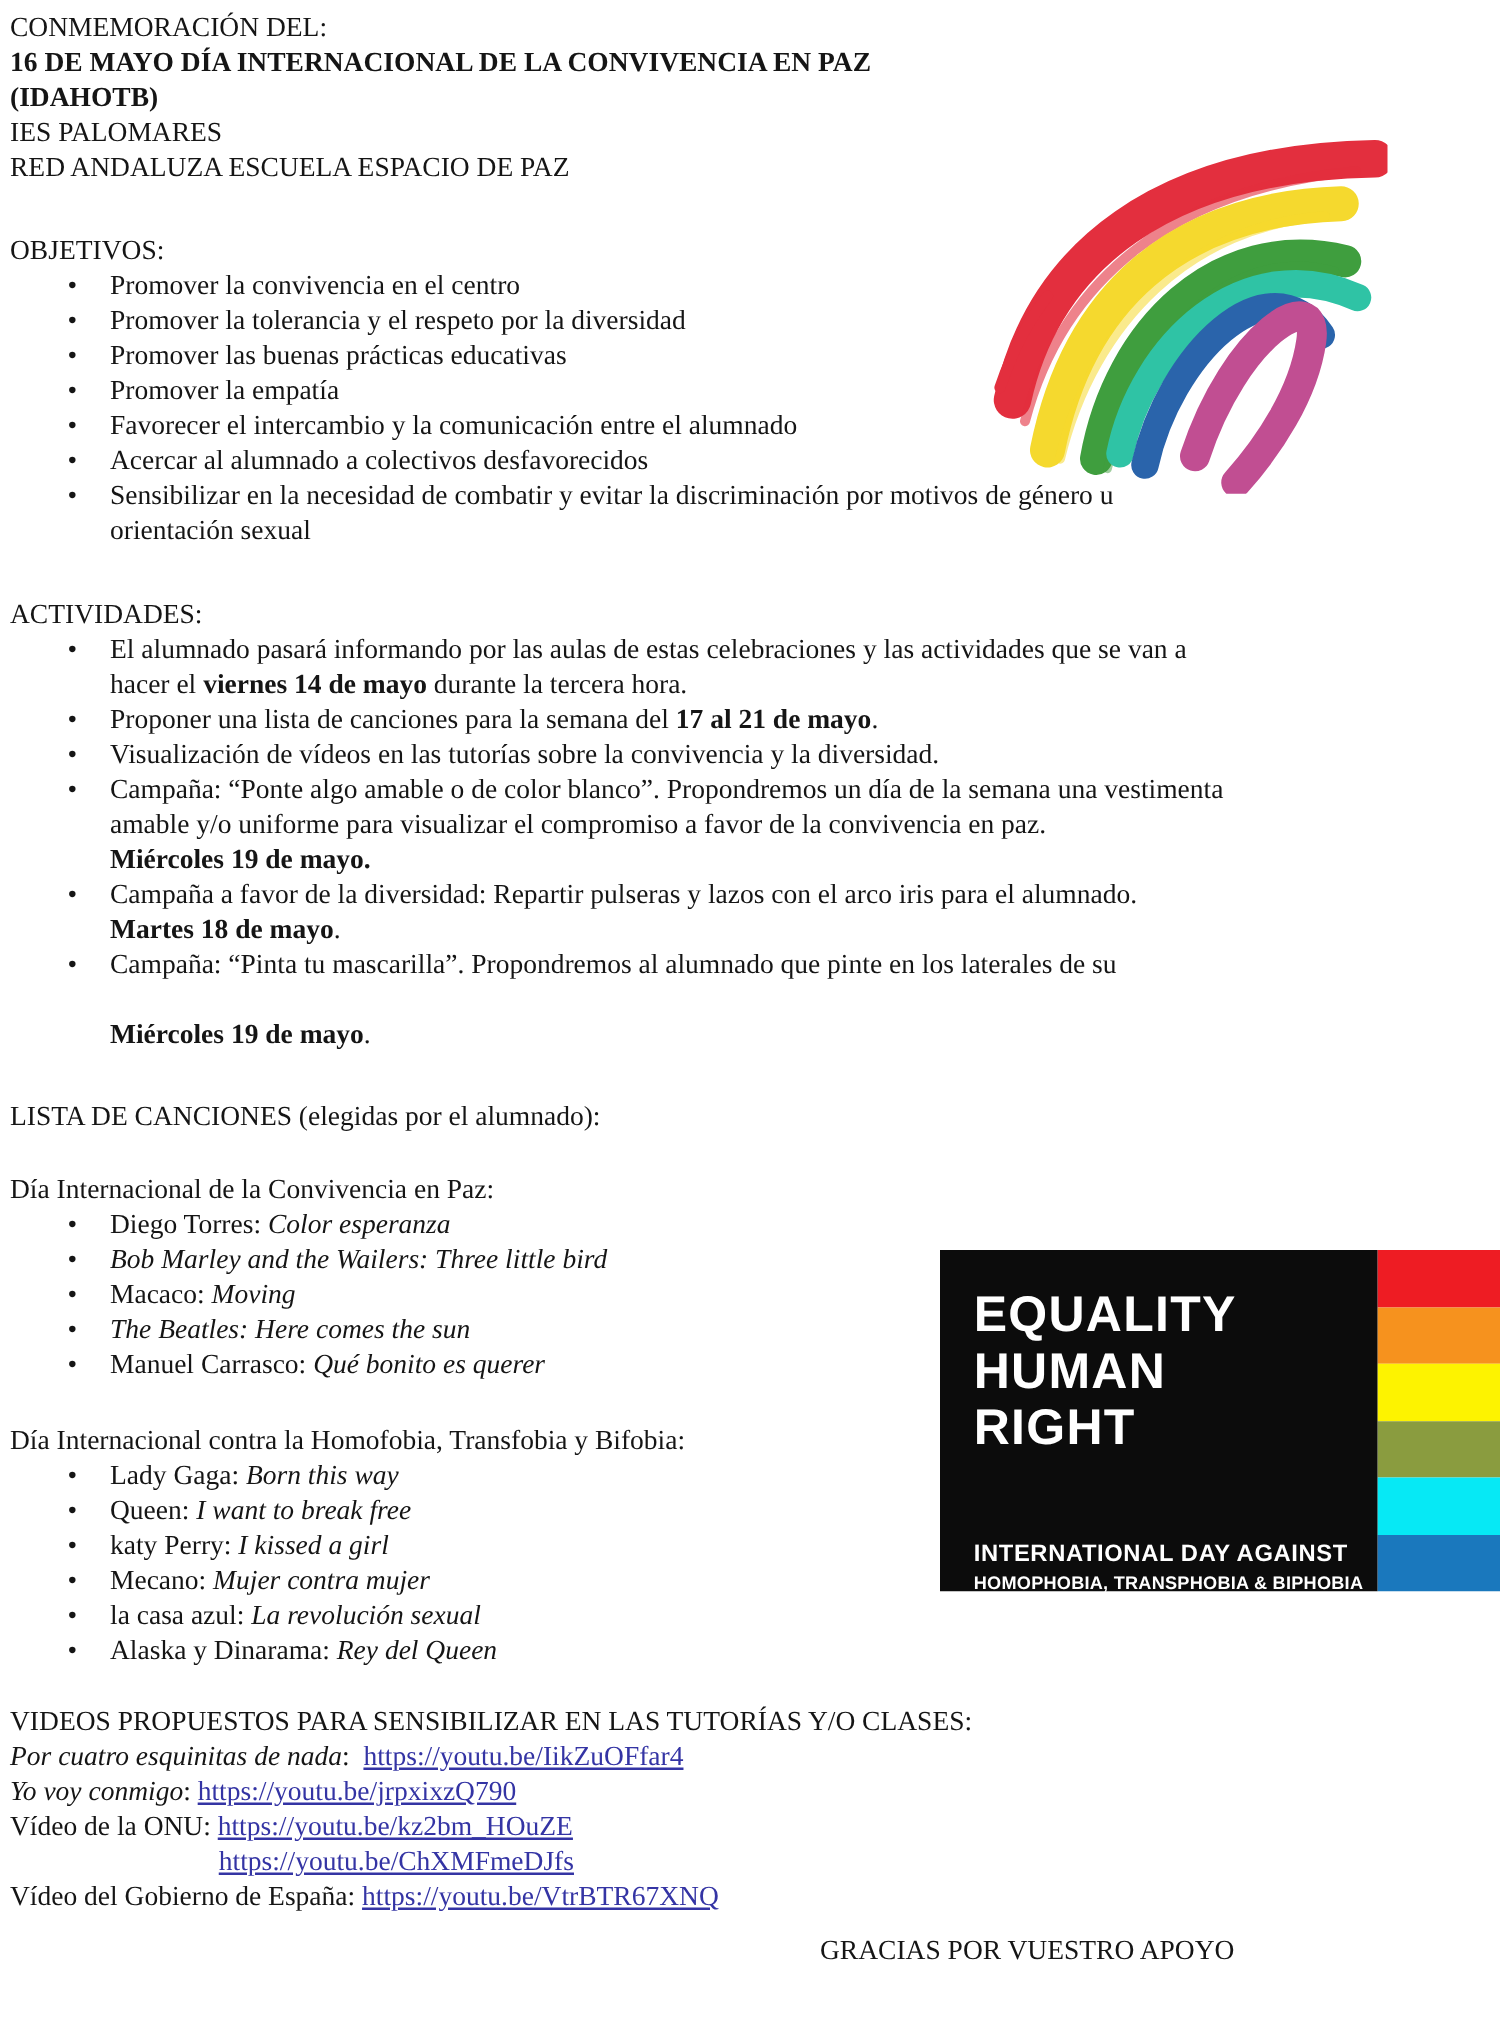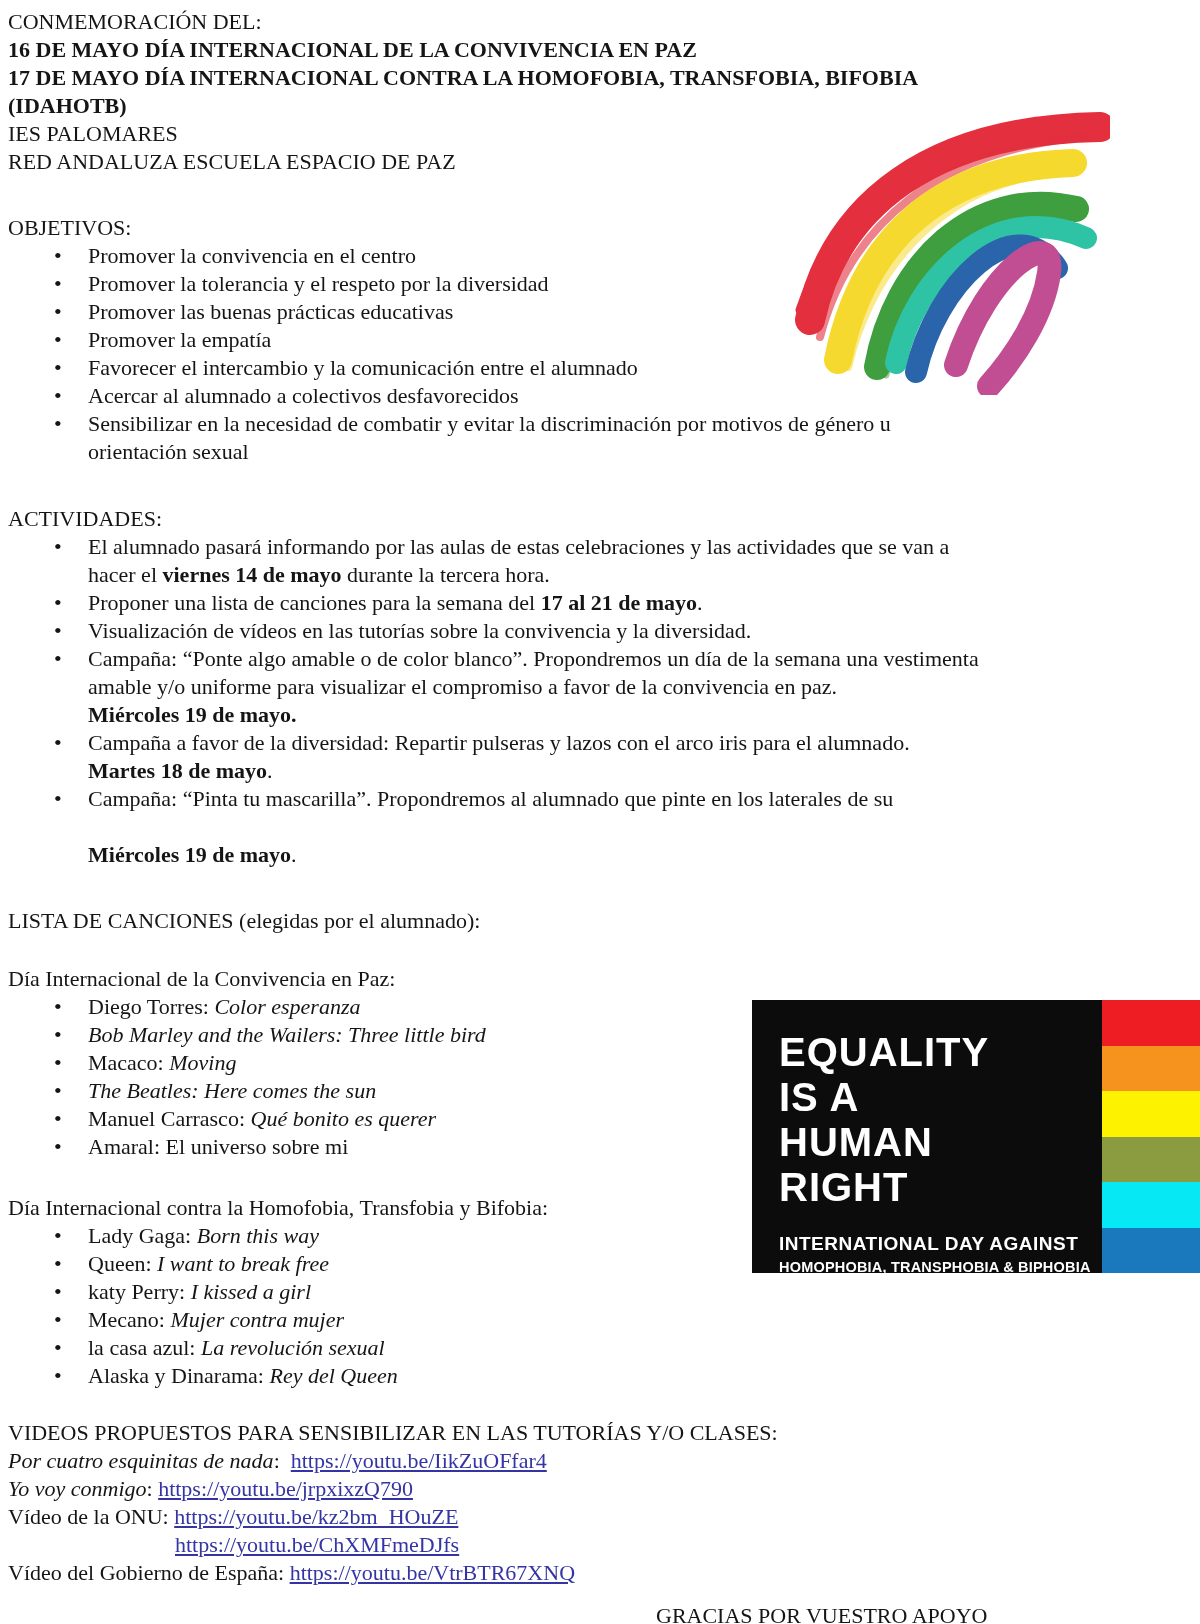--- a/index.html
+++ b/index.html
@@ -43,21 +43,20 @@
   .poster-stripes .stripe{flex:1}
 </style>
 </head>
 <body>
 
 <div class="page" data-name="document-page">
 
   <div data-name="document-header">
       <div data-name="header-line"><span data-name="text-run">CONMEMORACIÓN DEL:</span></div>
       <div data-name="header-line"><span class="b" data-name="text-run">16 DE MAYO DÍA INTERNACIONAL DE LA CONVIVENCIA EN PAZ</span></div>
-      <div data-name="header-line"><span class="b" data-name="text-run">17 DE MAYO DÍA INTERNACIONAL CONTRA LA HOMOFOBIA, TRANSFOBIA, BIFOBIA</span></div>
       <div data-name="header-line"><span class="b" data-name="text-run">(IDAHOTB)</span></div>
       <div data-name="header-line"><span data-name="text-run">IES PALOMARES</span></div>
       <div data-name="header-line"><span data-name="text-run">RED ANDALUZA ESCUELA ESPACIO DE PAZ</span></div>
     </div>
 
   <div class="section-title mt-objetivos" data-name="section-title-objetivos">OBJETIVOS:</div>
   <ul class="bullets" data-name="objetivos-list">
       <li data-name="objetivo-item"><span data-name="text-run">Promover la convivencia en el centro</span></li>
       <li data-name="objetivo-item"><span data-name="text-run">Promover la tolerancia y el respeto por la diversidad</span></li>
       <li data-name="objetivo-item"><span data-name="text-run">Promover las buenas prácticas educativas</span></li>
@@ -79,21 +78,20 @@
 
   <div class="section-title mt-lista" data-name="section-title-lista-canciones">LISTA DE CANCIONES (elegidas por el alumnado):</div>
 
   <div class="mt-grupo1" data-name="song-group-heading-convivencia">Día Internacional de la Convivencia en Paz:</div>
   <ul class="bullets" data-name="songs-list-convivencia">
       <li data-name="song-item"><span data-name="text-run">Diego Torres: </span><span class="i" data-name="text-run">Color esperanza</span></li>
       <li data-name="song-item"><span class="i" data-name="text-run">Bob Marley and the Wailers: Three little bird</span></li>
       <li data-name="song-item"><span data-name="text-run">Macaco: </span><span class="i" data-name="text-run">Moving</span></li>
       <li data-name="song-item"><span class="i" data-name="text-run">The Beatles: Here comes the sun</span></li>
       <li data-name="song-item"><span data-name="text-run">Manuel Carrasco: </span><span class="i" data-name="text-run">Qué bonito es querer</span></li>
-      <li data-name="song-item"><span data-name="text-run">Amaral: El universo sobre mi</span></li>
     </ul>
 
   <div class="mt-grupo2" data-name="song-group-heading-homofobia">Día Internacional contra la Homofobia, Transfobia y Bifobia:</div>
   <ul class="bullets" data-name="songs-list-homofobia">
       <li data-name="song-item"><span data-name="text-run">Lady Gaga: </span><span class="i" data-name="text-run">Born this way</span></li>
       <li data-name="song-item"><span data-name="text-run">Queen: </span><span class="i" data-name="text-run">I want to break free</span></li>
       <li data-name="song-item"><span data-name="text-run">katy Perry: </span><span class="i" data-name="text-run">I kissed a girl</span></li>
       <li data-name="song-item"><span data-name="text-run">Mecano: </span><span class="i" data-name="text-run">Mujer contra mujer</span></li>
       <li data-name="song-item"><span data-name="text-run">la casa azul: </span><span class="i" data-name="text-run">La revolución sexual</span></li>
       <li data-name="song-item"><span data-name="text-run">Alaska y Dinarama: </span><span class="i" data-name="text-run">Rey del Queen</span></li>
@@ -122,21 +120,20 @@
       <path d="M116 258 C133 172 215 92 306 133" stroke-width="22" data-name="rainbow-stroke-teal" stroke="#2fc3a5"></path>
       <path d="M136 267 C155 180 235 100 277 163" stroke-width="22" data-name="rainbow-stroke-blue" stroke="#2a64ab"></path>
       <path d="M176 260 C208 162 276 120 269 168 C263 210 235 252 209 281" stroke-width="24" data-name="rainbow-stroke-magenta" stroke="#c14e92"></path>
     </svg>
   </div>
 
   <div class="poster" data-name="equality-poster-image">
     <div class="poster-black" data-name="poster-black-panel" style="background: rgb(12, 12, 12);">
       <div class="poster-title" data-name="poster-title">
           <div data-name="poster-title-line"><span data-name="text-run">EQUALITY</span></div>
-          <div data-name="poster-title-line"><span data-name="text-run">IS A</span></div>
           <div data-name="poster-title-line"><span data-name="text-run">HUMAN</span></div>
           <div data-name="poster-title-line"><span data-name="text-run">RIGHT</span></div>
         </div>
       <div class="poster-sub1" data-name="poster-subtitle-1">INTERNATIONAL DAY AGAINST</div>
       <div class="poster-sub2" data-name="poster-subtitle-2">HOMOPHOBIA, TRANSPHOBIA &amp; BIPHOBIA</div>
     </div>
     <div class="poster-stripes" data-name="poster-stripes">
         <div class="stripe" data-name="flag-stripe" style="background: rgb(238, 28, 35);"></div>
         <div class="stripe" data-name="flag-stripe" style="background: rgb(246, 146, 30);"></div>
         <div class="stripe" data-name="flag-stripe" style="background: rgb(253, 243, 0);"></div>

